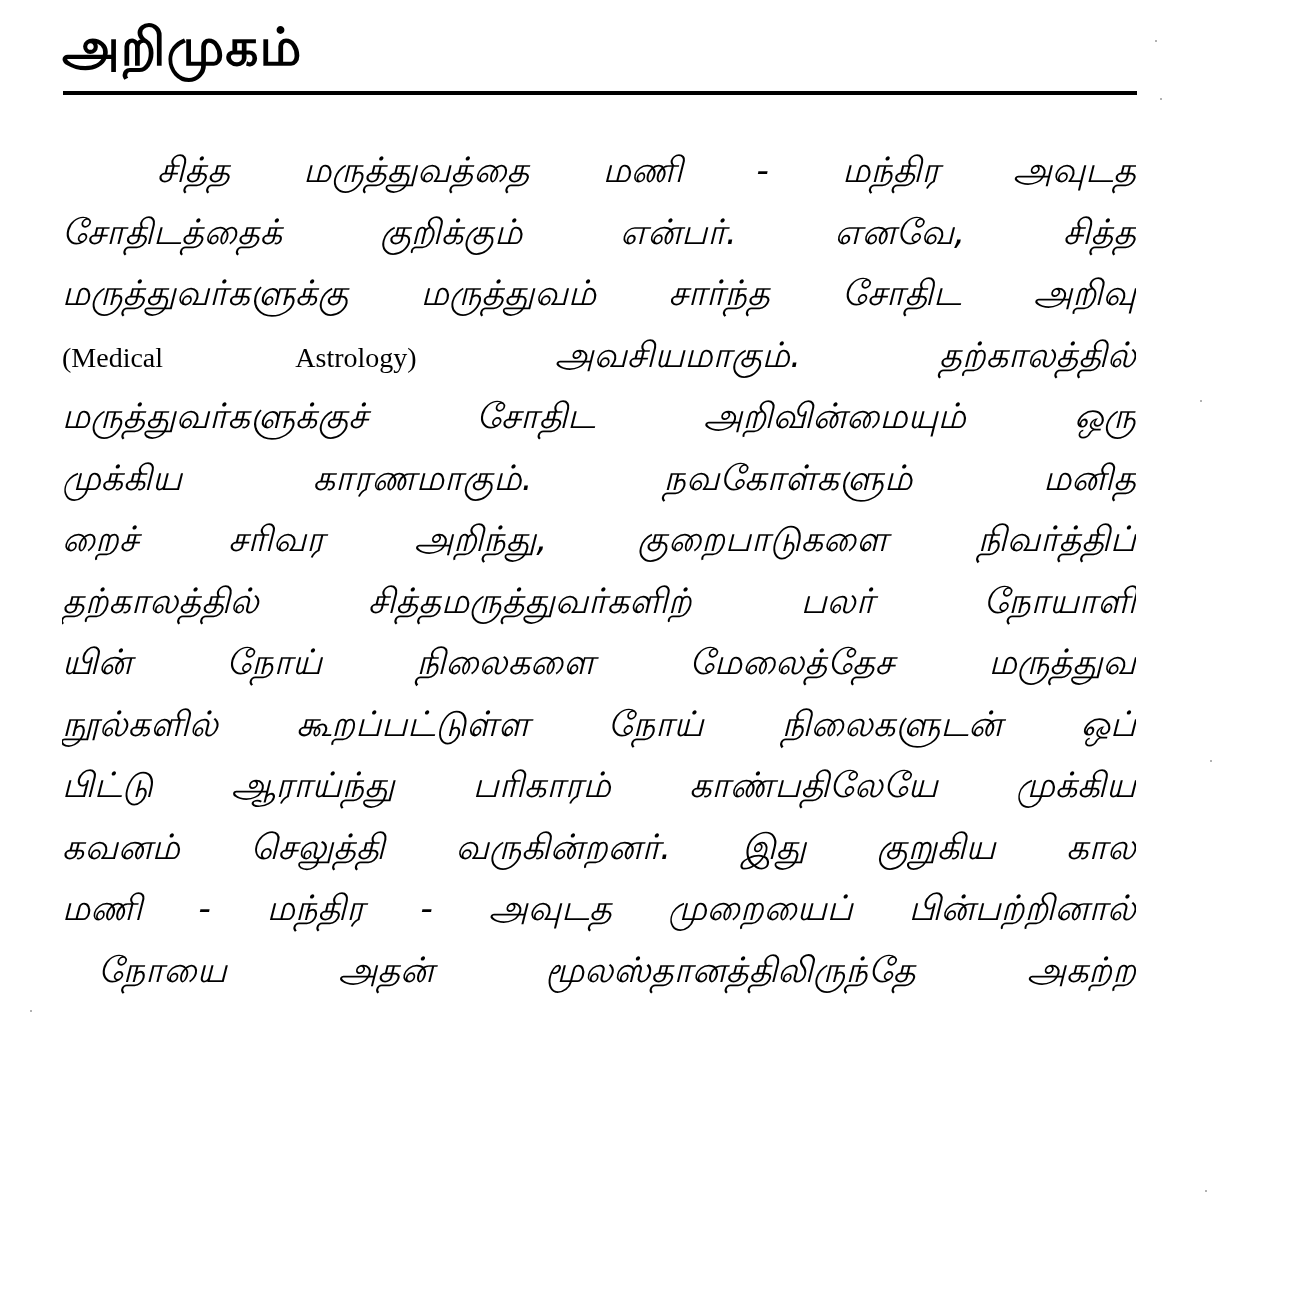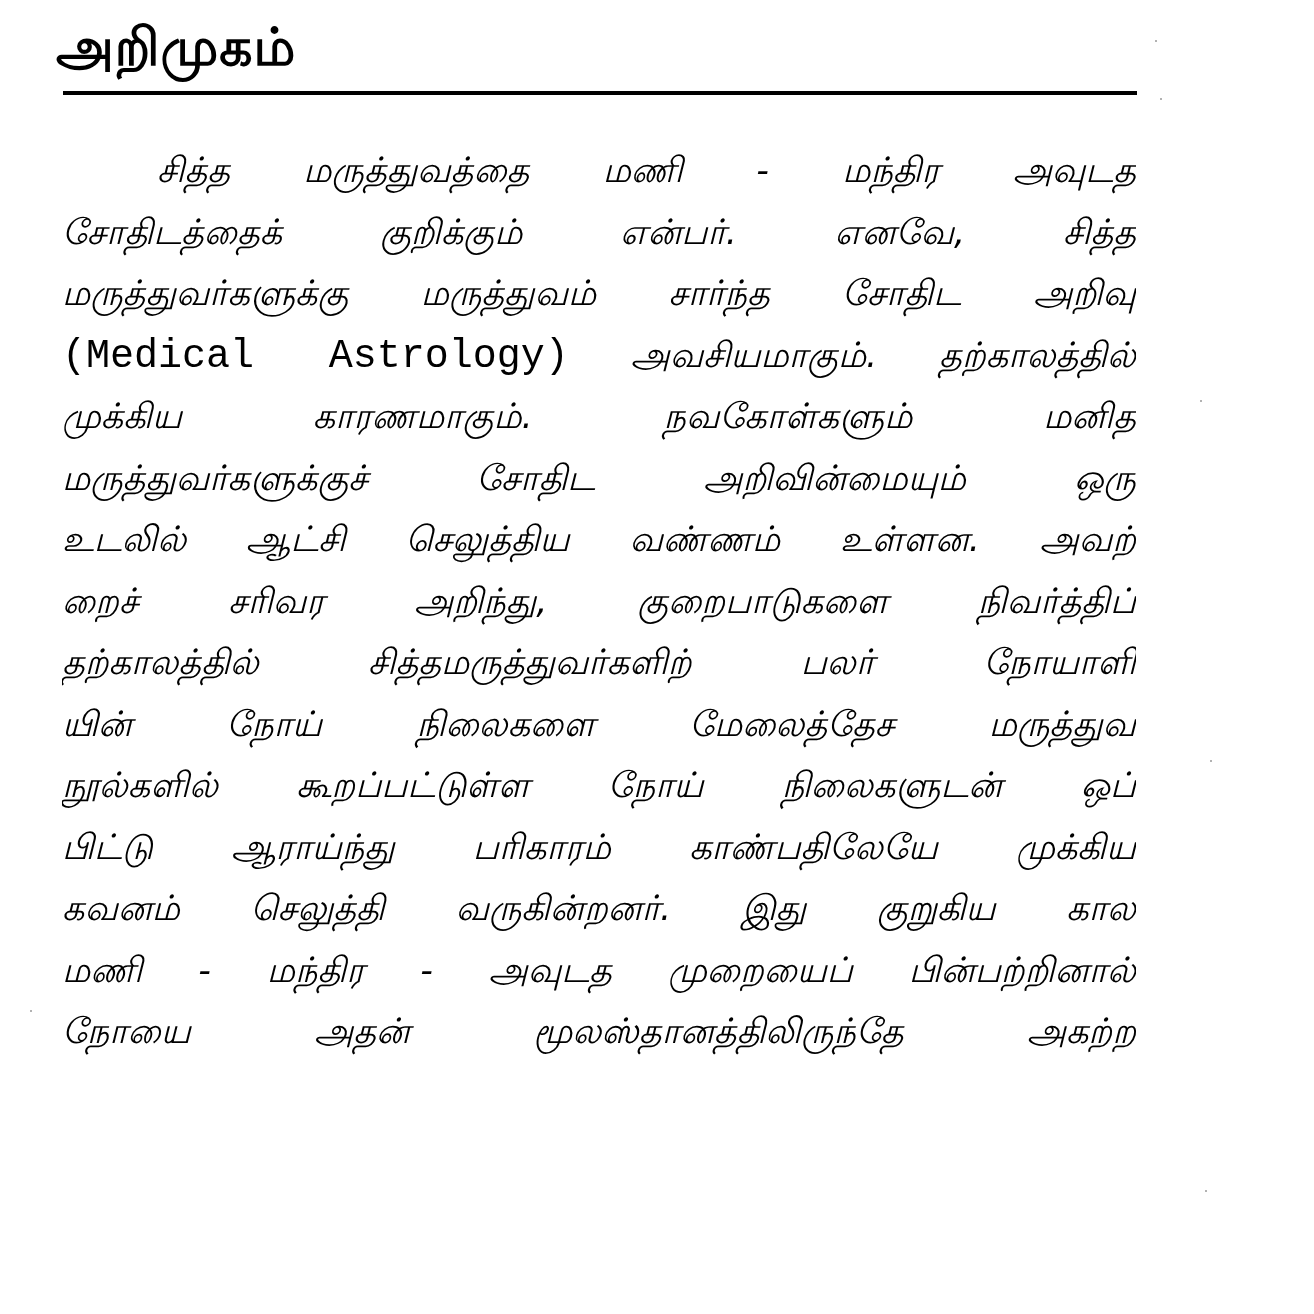--- a/index.html
+++ b/index.html
@@ -17,21 +17,21 @@
     }
     .page {
       position: absolute;
       left: 0;
       top: 0;
       width: 1314px;
       height: 1314px;
     }
     .heading {
       position: absolute;
-      left: 56px;
+      left: 62px;
       top: 12px;
       font-family: "DejaVu Serif", "Liberation Serif", serif;
       font-weight: bold;
       font-size: 52px;
       line-height: 70px;
       letter-spacing: 1px;
       white-space: nowrap;
     }
     .rule {
       position: absolute;
@@ -56,25 +56,26 @@
       white-space: nowrap;
       text-align: justify;
       text-align-last: justify;
       overflow: hidden;
     }
     .line.first {
       text-indent: 95px;
     }
     .line.last {
       text-align-last: justify;
+      margin-left: 36px;
     }
     .latin {
-      font-family: Liberation Mono, monospace;
+      font-family: Liberation Serif, serif;
       font-style: normal;
-      font-size: 40px;
+      font-size: 28px;
     }
     .speck {
       position: absolute;
       width: 2px;
       height: 2px;
       background: #999;
       border-radius: 1px;
     }
   </style>
 </head>
@@ -83,23 +84,22 @@
 <div class="page">
 
   <div class="heading">அறிமுகம்</div>
   <div class="rule"></div>
 
   <div class="body-text">
     <span class="line first">சித்த மருத்துவத்தை மணி - மந்திர அவுடத</span>
     <span class="line">சோதிடத்தைக் குறிக்கும் என்பர். எனவே, சித்த</span>
     <span class="line">மருத்துவர்களுக்கு மருத்துவம் சார்ந்த சோதிட அறிவு</span>
     <span class="line"><span class="latin">(Medical Astrology)</span> <span>அவசியமாகும். தற்காலத்தில்</span></span>
+    <span class="line">மருத்துவர்களுக்குச் சோதிட அறிவின்மையும் ஒரு</span>
     <span class="line">முக்கிய காரணமாகும். நவகோள்களும் மனித</span>
-    <span class="line">மருத்துவர்களுக்குச் சோதிட அறிவின்மையும் ஒரு</span>
-    <span class="line">உடலில் ஆட்சி செலுத்திய வண்ணம் உள்ளன. அவற்</span>
     <span class="line">றைச் சரிவர அறிந்து, குறைபாடுகளை நிவர்த்திப்</span>
     <span class="line">தற்காலத்தில் சித்தமருத்துவர்களிற் பலர் நோயாளி</span>
     <span class="line">யின் நோய் நிலைகளை மேலைத்தேச மருத்துவ</span>
     <span class="line">நூல்களில் கூறப்பட்டுள்ள நோய் நிலைகளுடன் ஒப்</span>
     <span class="line">பிட்டு ஆராய்ந்து பரிகாரம் காண்பதிலேயே முக்கிய</span>
     <span class="line">கவனம் செலுத்தி வருகின்றனர். இது குறுகிய கால</span>
     <span class="line">மணி - மந்திர - அவுடத முறையைப் பின்பற்றினால்</span>
     <span class="line last">நோயை அதன் மூலஸ்தானத்திலிருந்தே அகற்ற</span>
   </div>
 

